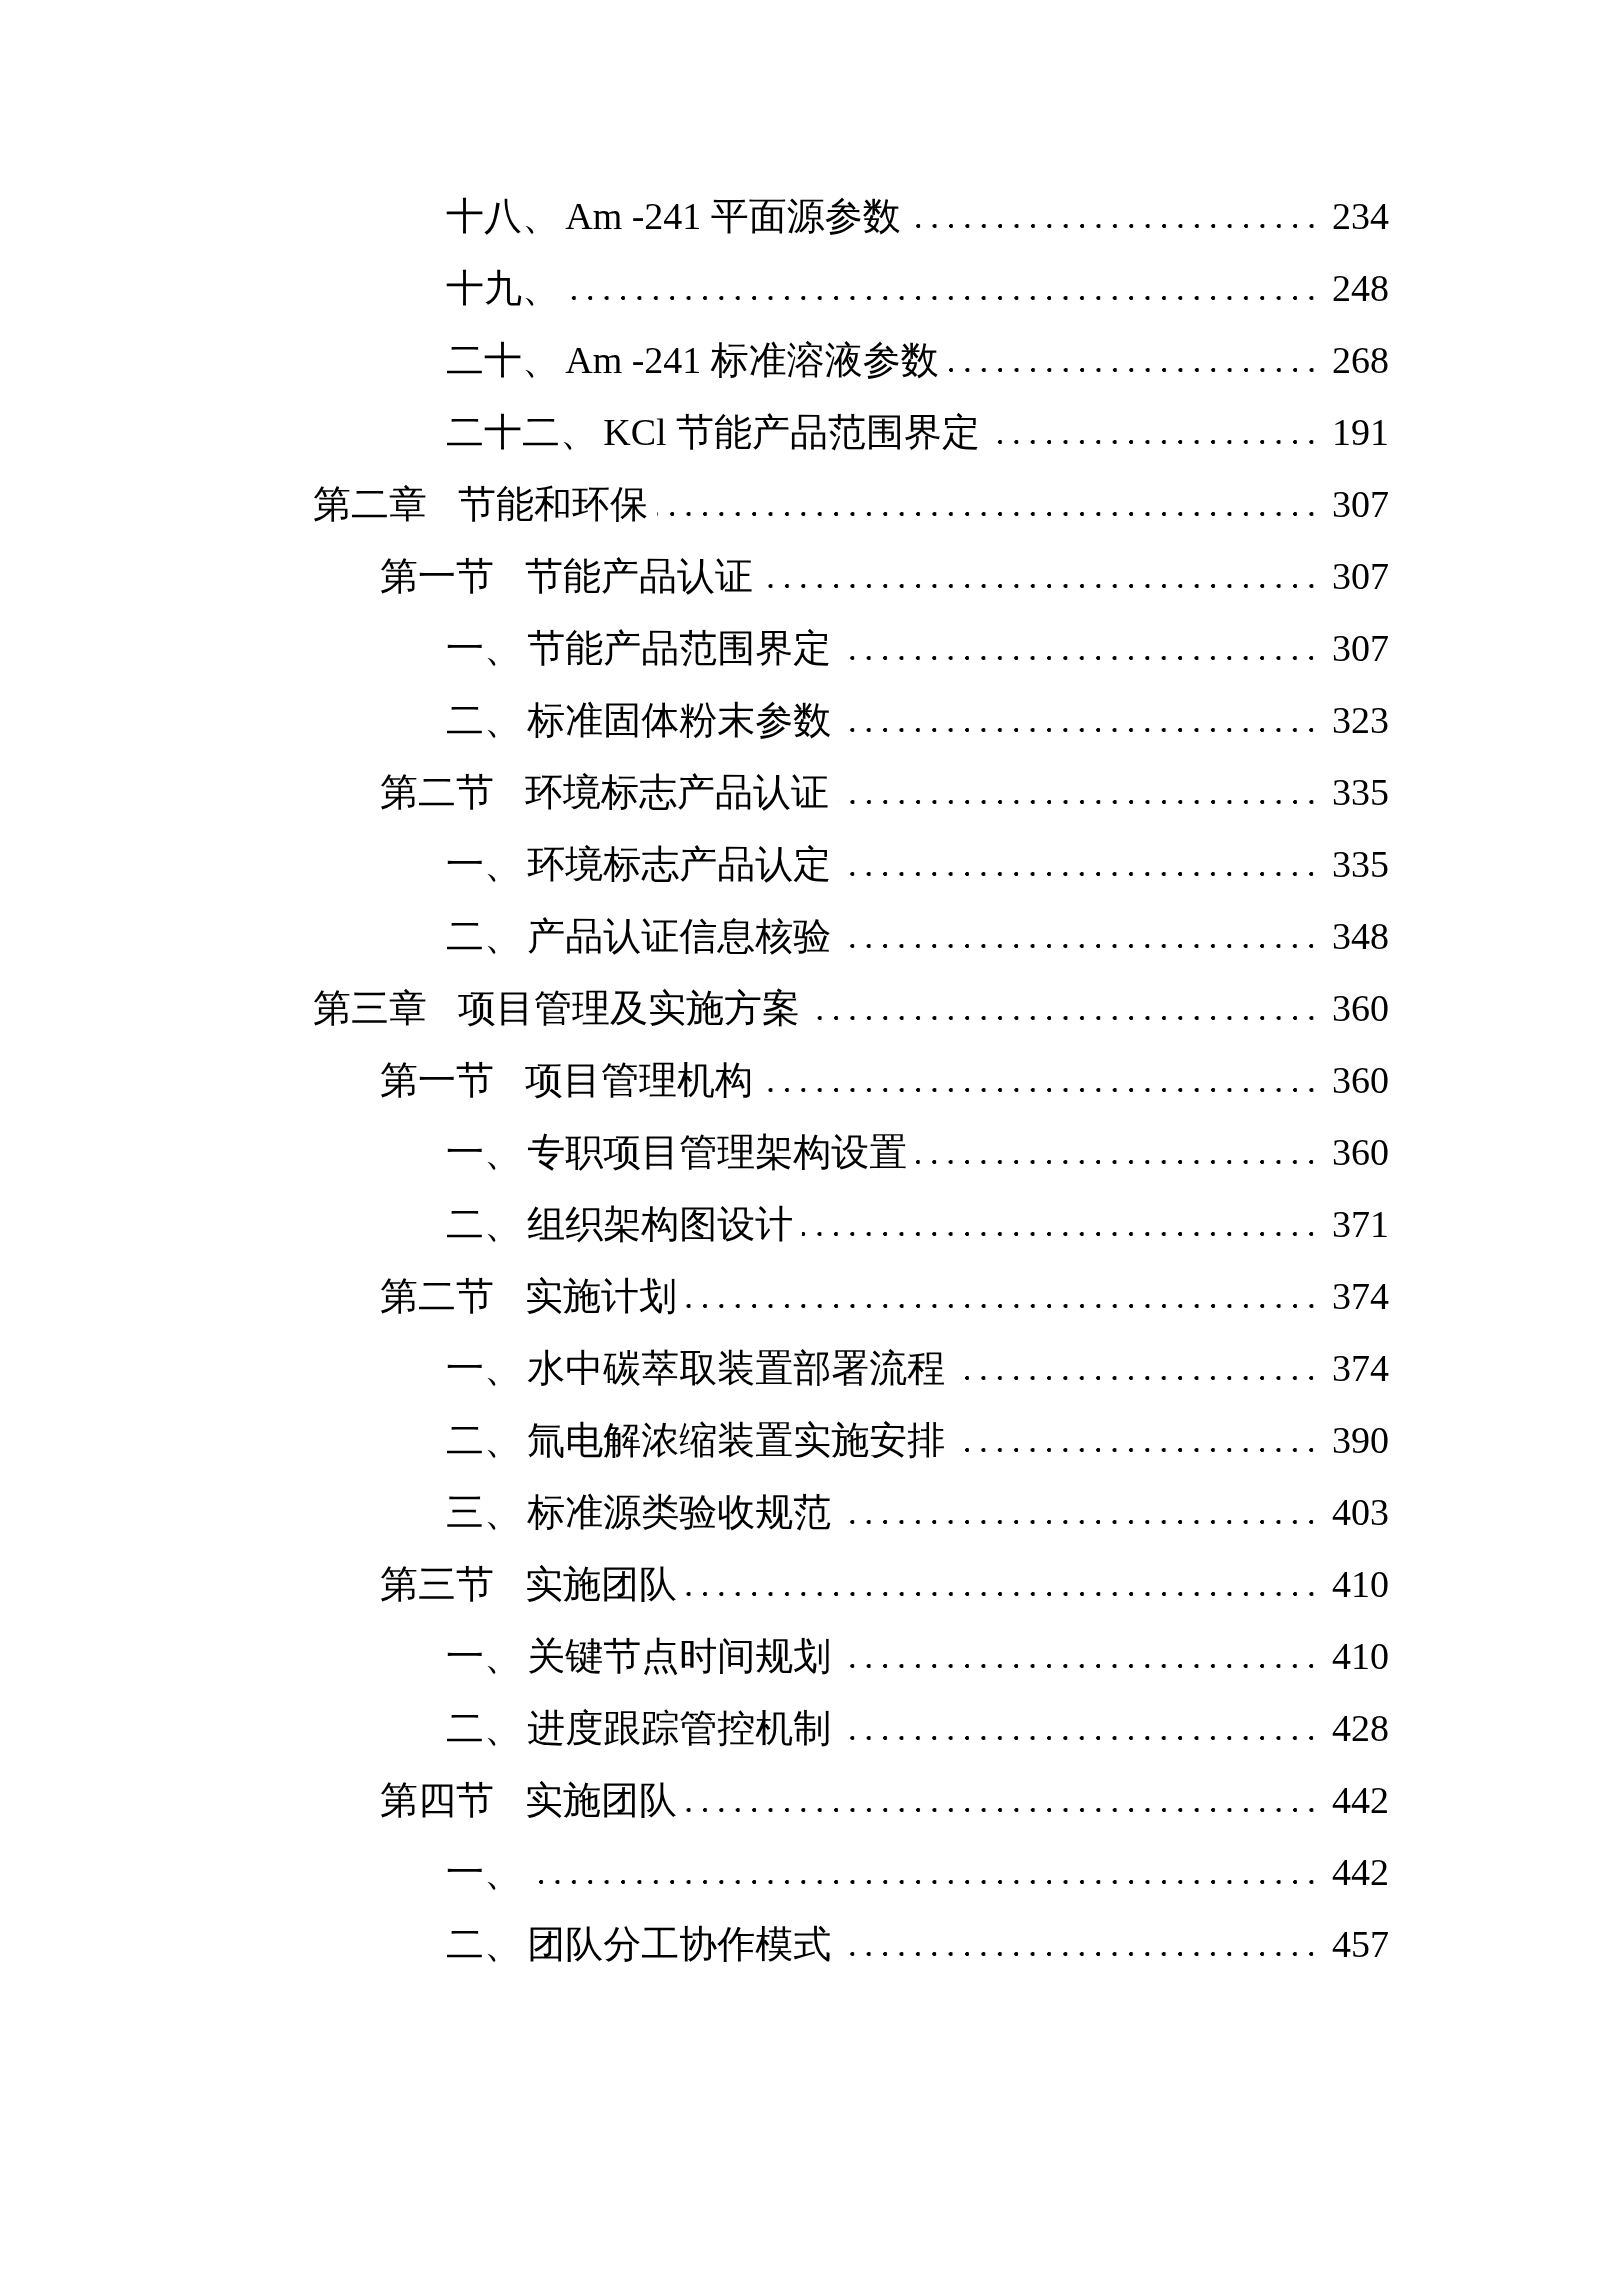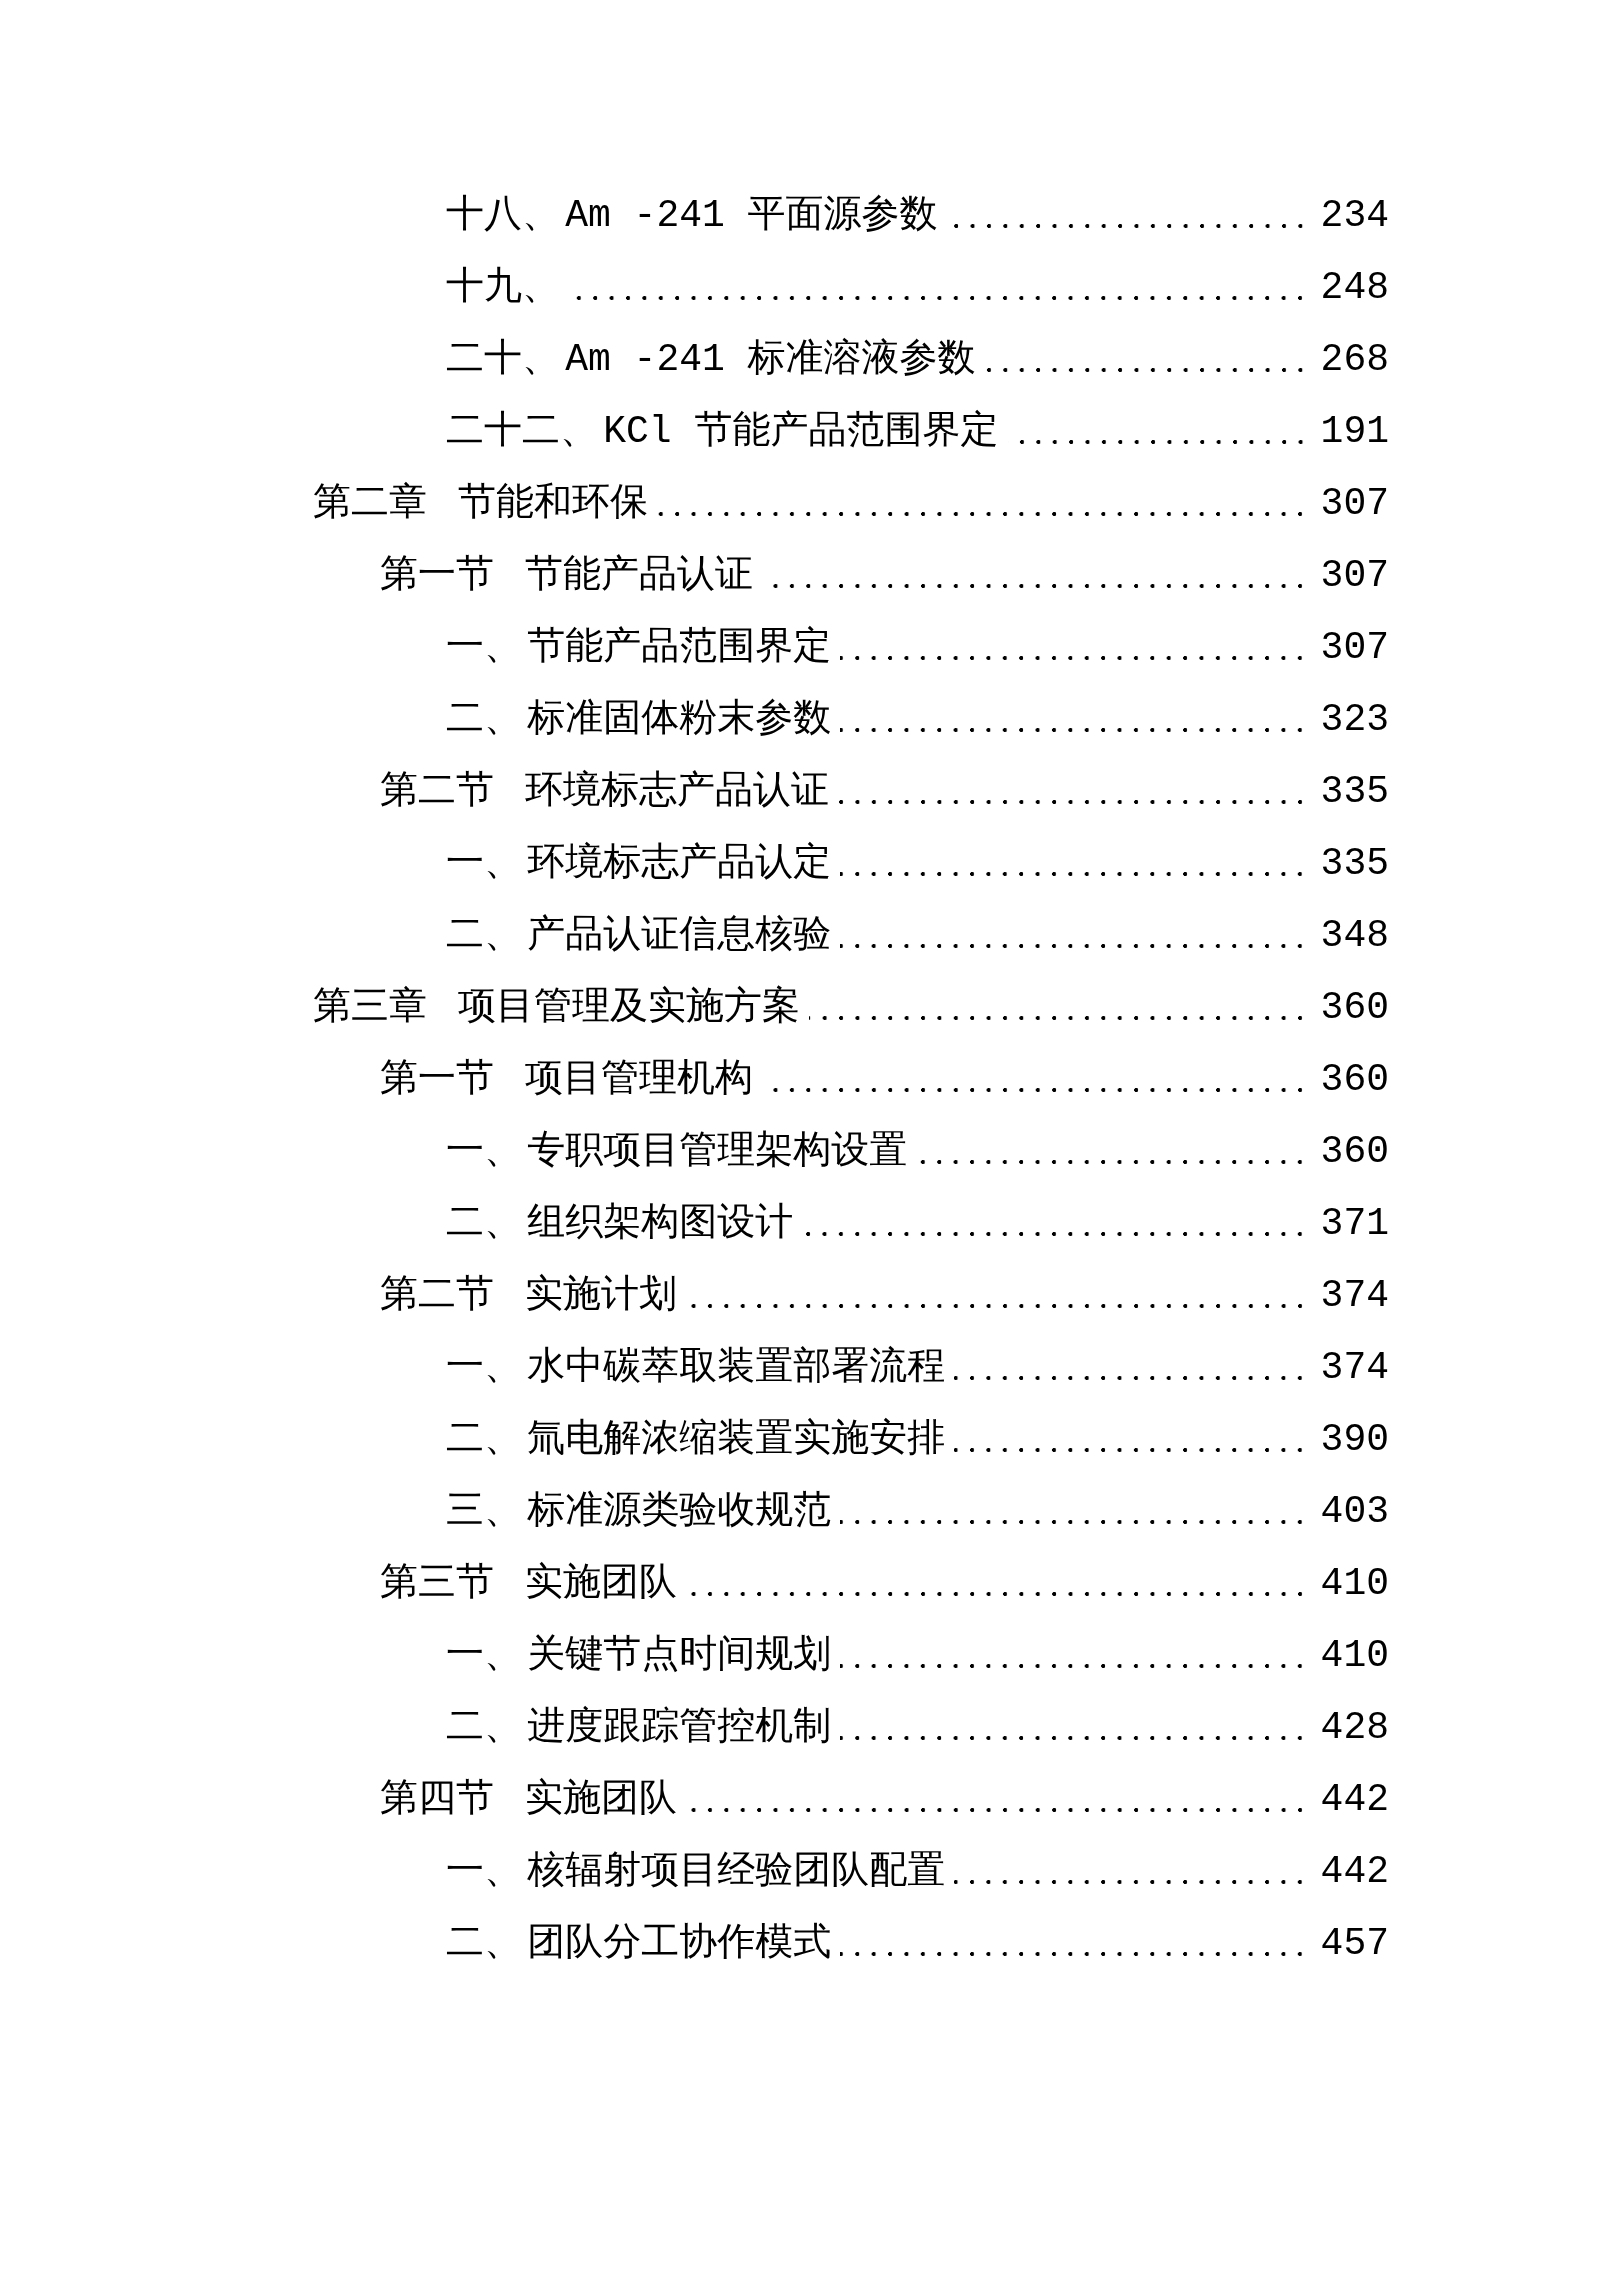--- a/index.html
+++ b/index.html
@@ -7,21 +7,21 @@
     padding: 0;
     background: #ffffff;
   }
   .page {
     position: relative;
     width: 1623px;
     height: 2295px;
     background: #ffffff;
     overflow: hidden;
     color: #000000;
-    font-family: Liberation Mono, monospace;
+    font-family: Liberation Serif, serif;
   }
   .toc {
     position: absolute;
     top: 180px;
     left: 0;
     width: 1389px;
   }
   .toc-row {
     display: flex;
     align-items: baseline;
@@ -70,17 +70,17 @@
       <div class="toc-row l3"><span class="entry-label">一、</span><span class="entry-title">专职项目管理架构设置</span><div class="leader"></div><span class="page-number">360</span></div>
       <div class="toc-row l3"><span class="entry-label">二、</span><span class="entry-title">组织架构图设计</span><div class="leader"></div><span class="page-number">371</span></div>
       <div class="toc-row l2"><span class="entry-label">第二节</span><span class="entry-title">实施计划</span><div class="leader"></div><span class="page-number">374</span></div>
       <div class="toc-row l3"><span class="entry-label">一、</span><span class="entry-title">水中碳萃取装置部署流程</span><div class="leader"></div><span class="page-number">374</span></div>
       <div class="toc-row l3"><span class="entry-label">二、</span><span class="entry-title">氚电解浓缩装置实施安排</span><div class="leader"></div><span class="page-number">390</span></div>
       <div class="toc-row l3"><span class="entry-label">三、</span><span class="entry-title">标准源类验收规范</span><div class="leader"></div><span class="page-number">403</span></div>
       <div class="toc-row l2"><span class="entry-label">第三节</span><span class="entry-title">实施团队</span><div class="leader"></div><span class="page-number">410</span></div>
       <div class="toc-row l3"><span class="entry-label">一、</span><span class="entry-title">关键节点时间规划</span><div class="leader"></div><span class="page-number">410</span></div>
       <div class="toc-row l3"><span class="entry-label">二、</span><span class="entry-title">进度跟踪管控机制</span><div class="leader"></div><span class="page-number">428</span></div>
       <div class="toc-row l2"><span class="entry-label">第四节</span><span class="entry-title">实施团队</span><div class="leader"></div><span class="page-number">442</span></div>
-      <div class="toc-row l3"><span class="entry-label">一、</span><span class="entry-title">核辐射项目经验团队配置</span><div class="leader"></div><span class="page-number">442</span></div>
+      <div class="toc-row l3"><span class="entry-label">一、</span><div class="leader"></div><span class="page-number">442</span></div>
       <div class="toc-row l3"><span class="entry-label">二、</span><span class="entry-title">团队分工协作模式</span><div class="leader"></div><span class="page-number">457</span></div>
     </div>
 </div>
 
 
 </body></html>

